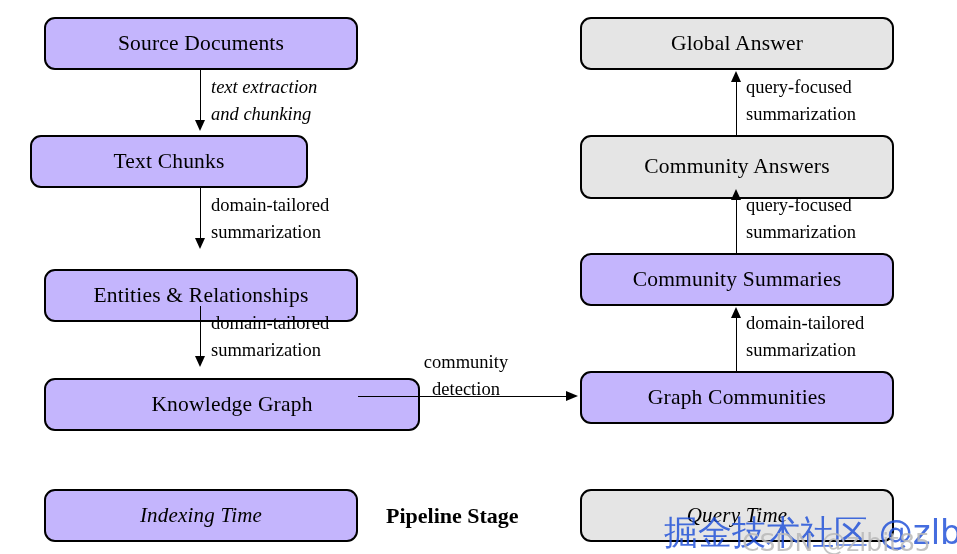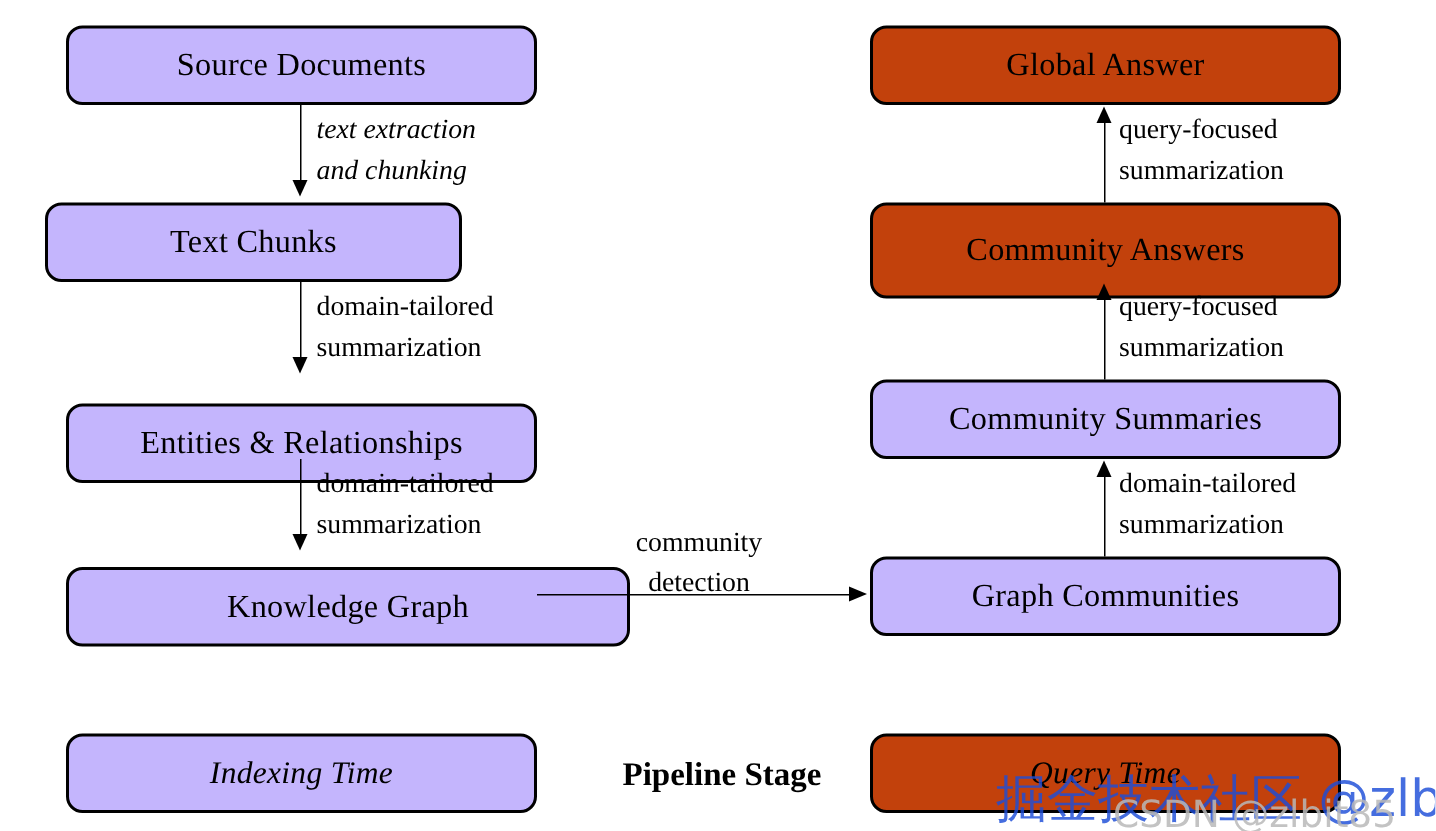--- a/index.html
+++ b/index.html
@@ -27,21 +27,21 @@
     border-radius: 11px;
     display: flex;
     align-items: center;
     justify-content: center;
     font-size: 21.5px;
     line-height: 1;
     letter-spacing: .2px;
     white-space: nowrap;
   }
   .node.indexing { background: #c4b5fd; }
-  .node.query    { background: #c2410c; }
+  .node.query    { background: #e5e5e5; }
 
   .legend-box {
     font-style: italic;
     font-size: 21px;
   }
   .legend-title {
     position: absolute;
     font-weight: bold;
     font-size: 22px;
     line-height: 1;
@@ -189,21 +189,21 @@
   </div>
 
   <div class="node indexing" style="left:580px; top:371px; width:314px; height:53px;">
     <span>Graph Communities</span>
   </div>
 
   <div class="node indexing legend-box" style="left:44px; top:489px; width:314px; height:53px;">
     <span>Indexing Time</span>
   </div>
 
-  <div class="legend-title" style="left:386px; top:505px;margin-left:29px;">Pipeline Stage</div>
+  <div class="legend-title" style="left:386px; top:505px;">Pipeline Stage</div>
 
   <div class="node query legend-box" style="left:580px; top:489px; width:314px; height:53px;">
     <span>Query Time</span>
   </div>
 
   <div class="watermark primary" style="left:664px; top:510px;">掘金技术社区 @zlbit85</div>
   <div class="watermark secondary" style="left:742px; top:528px;">CSDN @zlbit85</div>
 
 </div>
 

